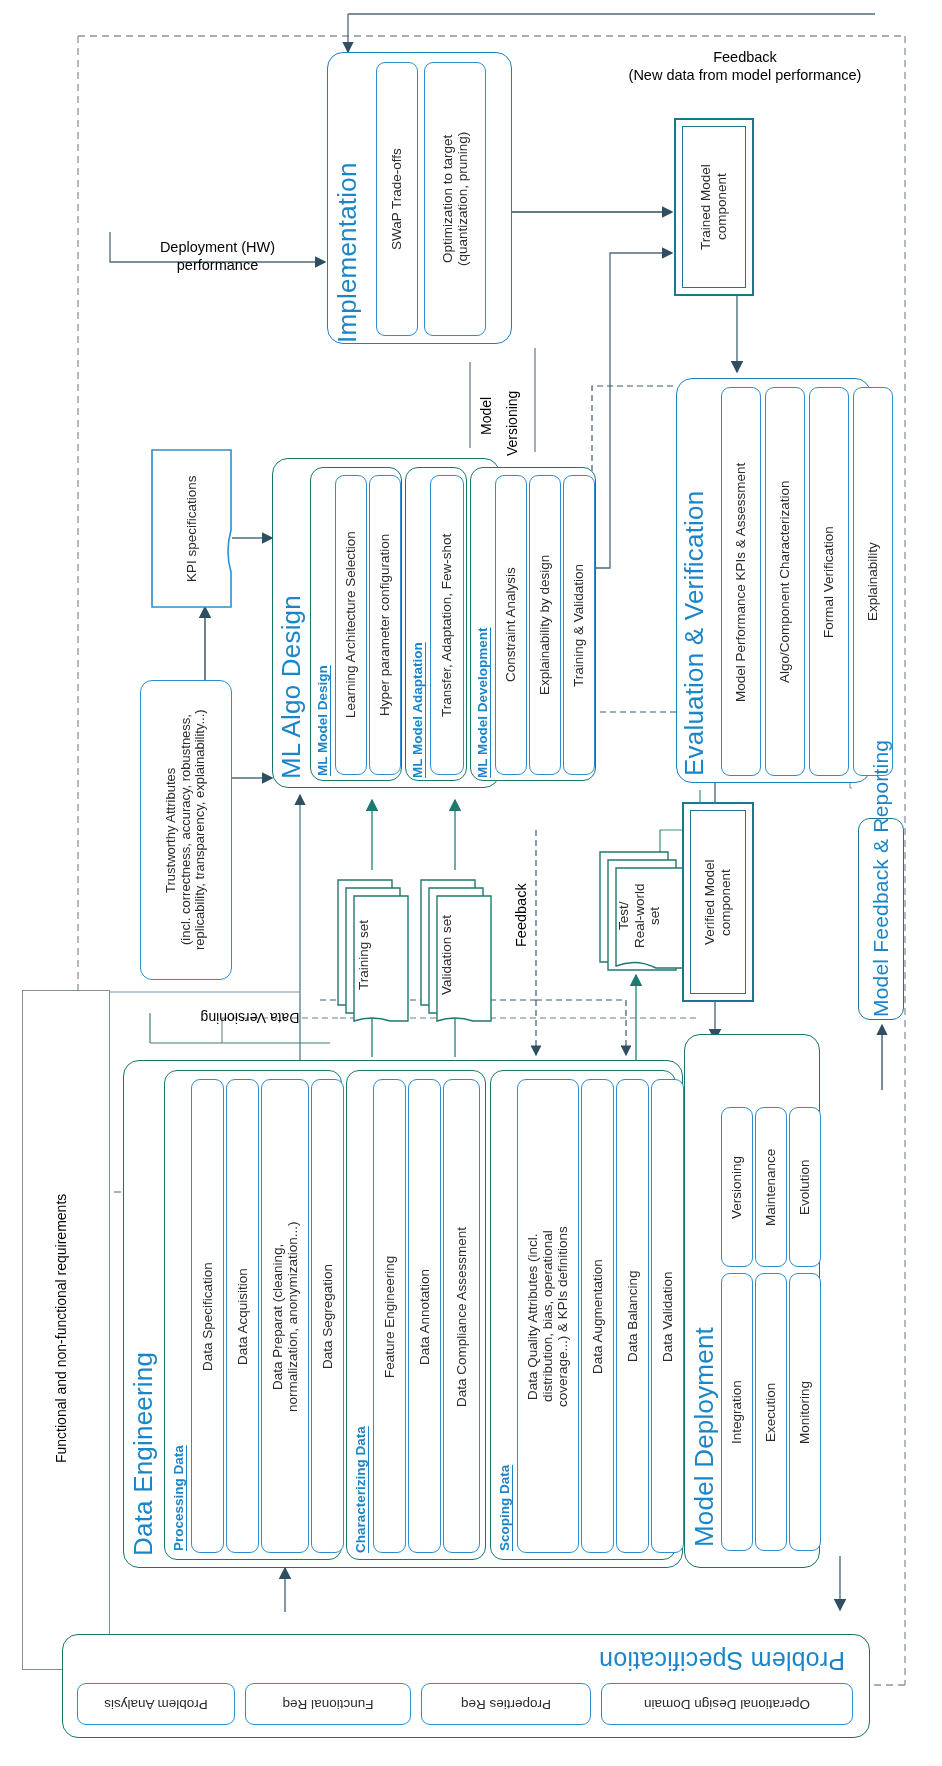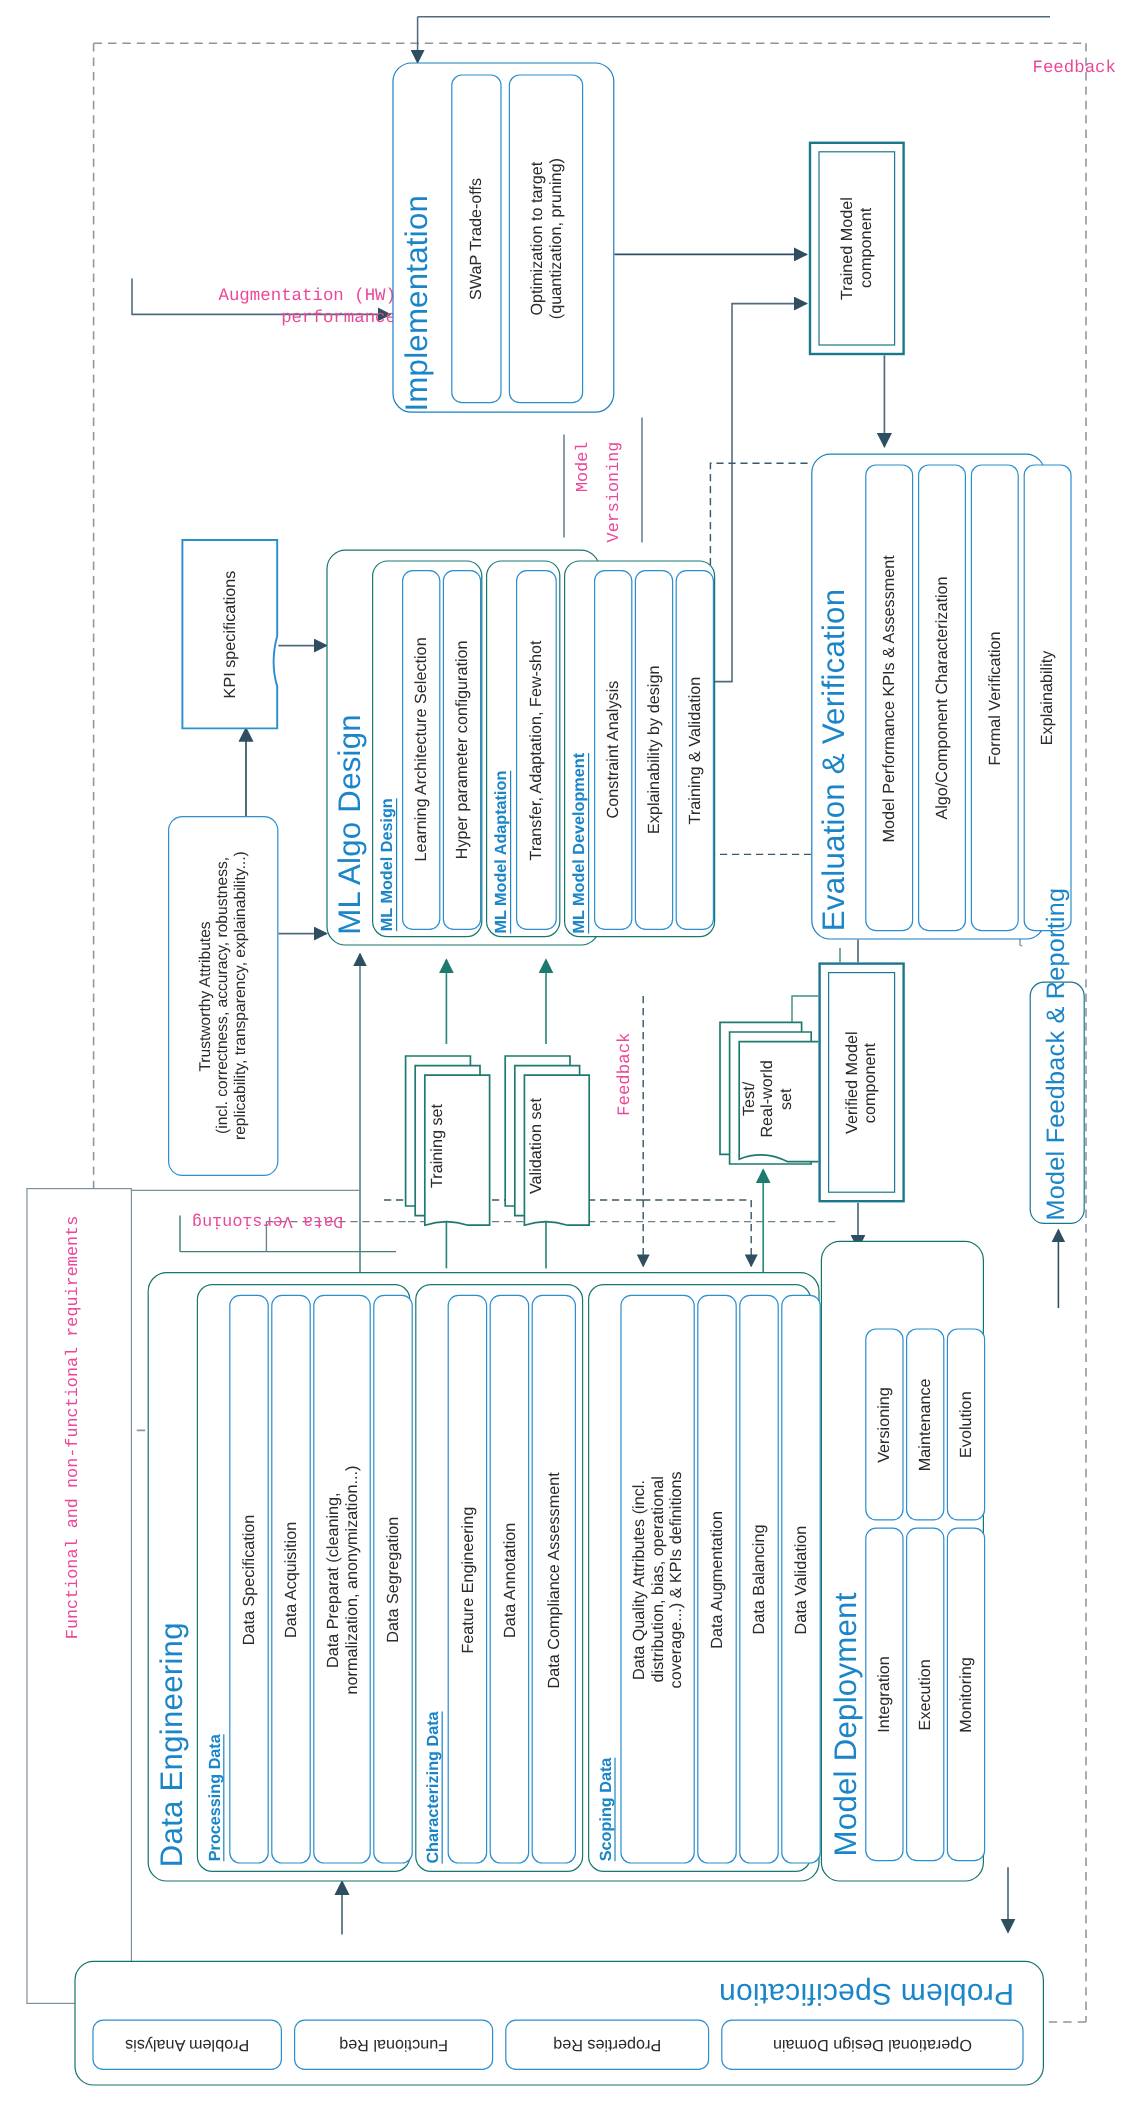--- a/index.html
+++ b/index.html
@@ -72,23 +72,22 @@
     color: #1a86c9;
     font-size: 13.5px;
     font-weight: bold;
     text-decoration: underline;
     white-space: nowrap;
   }
   
   .note {
     font-size: 14.5px;
     line-height: 1.25;
-    color: #ec4899;
-    text-align: right;
-    font-family: Liberation Mono, monospace;
+    color: #000000;
+    text-align: center;
   }
   
   .component-outer {
     border: 2px solid #19788c;
     background: #fff;
     padding: 6px;
   }
   .component-inner {
     border: 1.6px solid #19788c;
     width: 100%; height: 100%;
@@ -218,24 +217,25 @@
       <path d="M437,896 L437,1021 Q455,1015 473,1021 L491,1021 L491,896 Z" stroke="#1d7a6e" stroke-width="1.4" fill="#fff"></path>
 
       <path d="M600,852 L600,962 L668,962 L668,852 Z" stroke="#1d7a6e" stroke-width="1.4" fill="#fff"></path>
       <path d="M608,860 L608,970 L676,970 L676,860 Z" stroke="#1d7a6e" stroke-width="1.4" fill="#fff"></path>
       <path d="M616,868 L616,966 Q636,958 656,968 L684,968 L684,868 Z" stroke="#1d7a6e" stroke-width="1.4" fill="#fff"></path>
     </g>
   </svg>
 
   <div class="abs note" style="left:560px; top:48px; width:370px;">
     <div>Feedback</div>
+    <div>(New data from model performance)</div>
   </div>
 
   <div class="abs note" style="left:105px; top:238px; width:225px;">
-    <div>Augmentation (HW)</div>
+    <div>Deployment (HW)</div>
     <div>performance</div>
   </div>
 
   <div class="abs" style="left:478px; top:368px; width:56px; height:96px;">
     <div class="vt note" style="height:96px; font-size:14px;">
       <span>Model</span>
     </div>
     <div class="vt note" style="position:absolute; left:26px; top:0; height:110px; font-size:14px;">
       <span>Versioning</span>
     </div>

